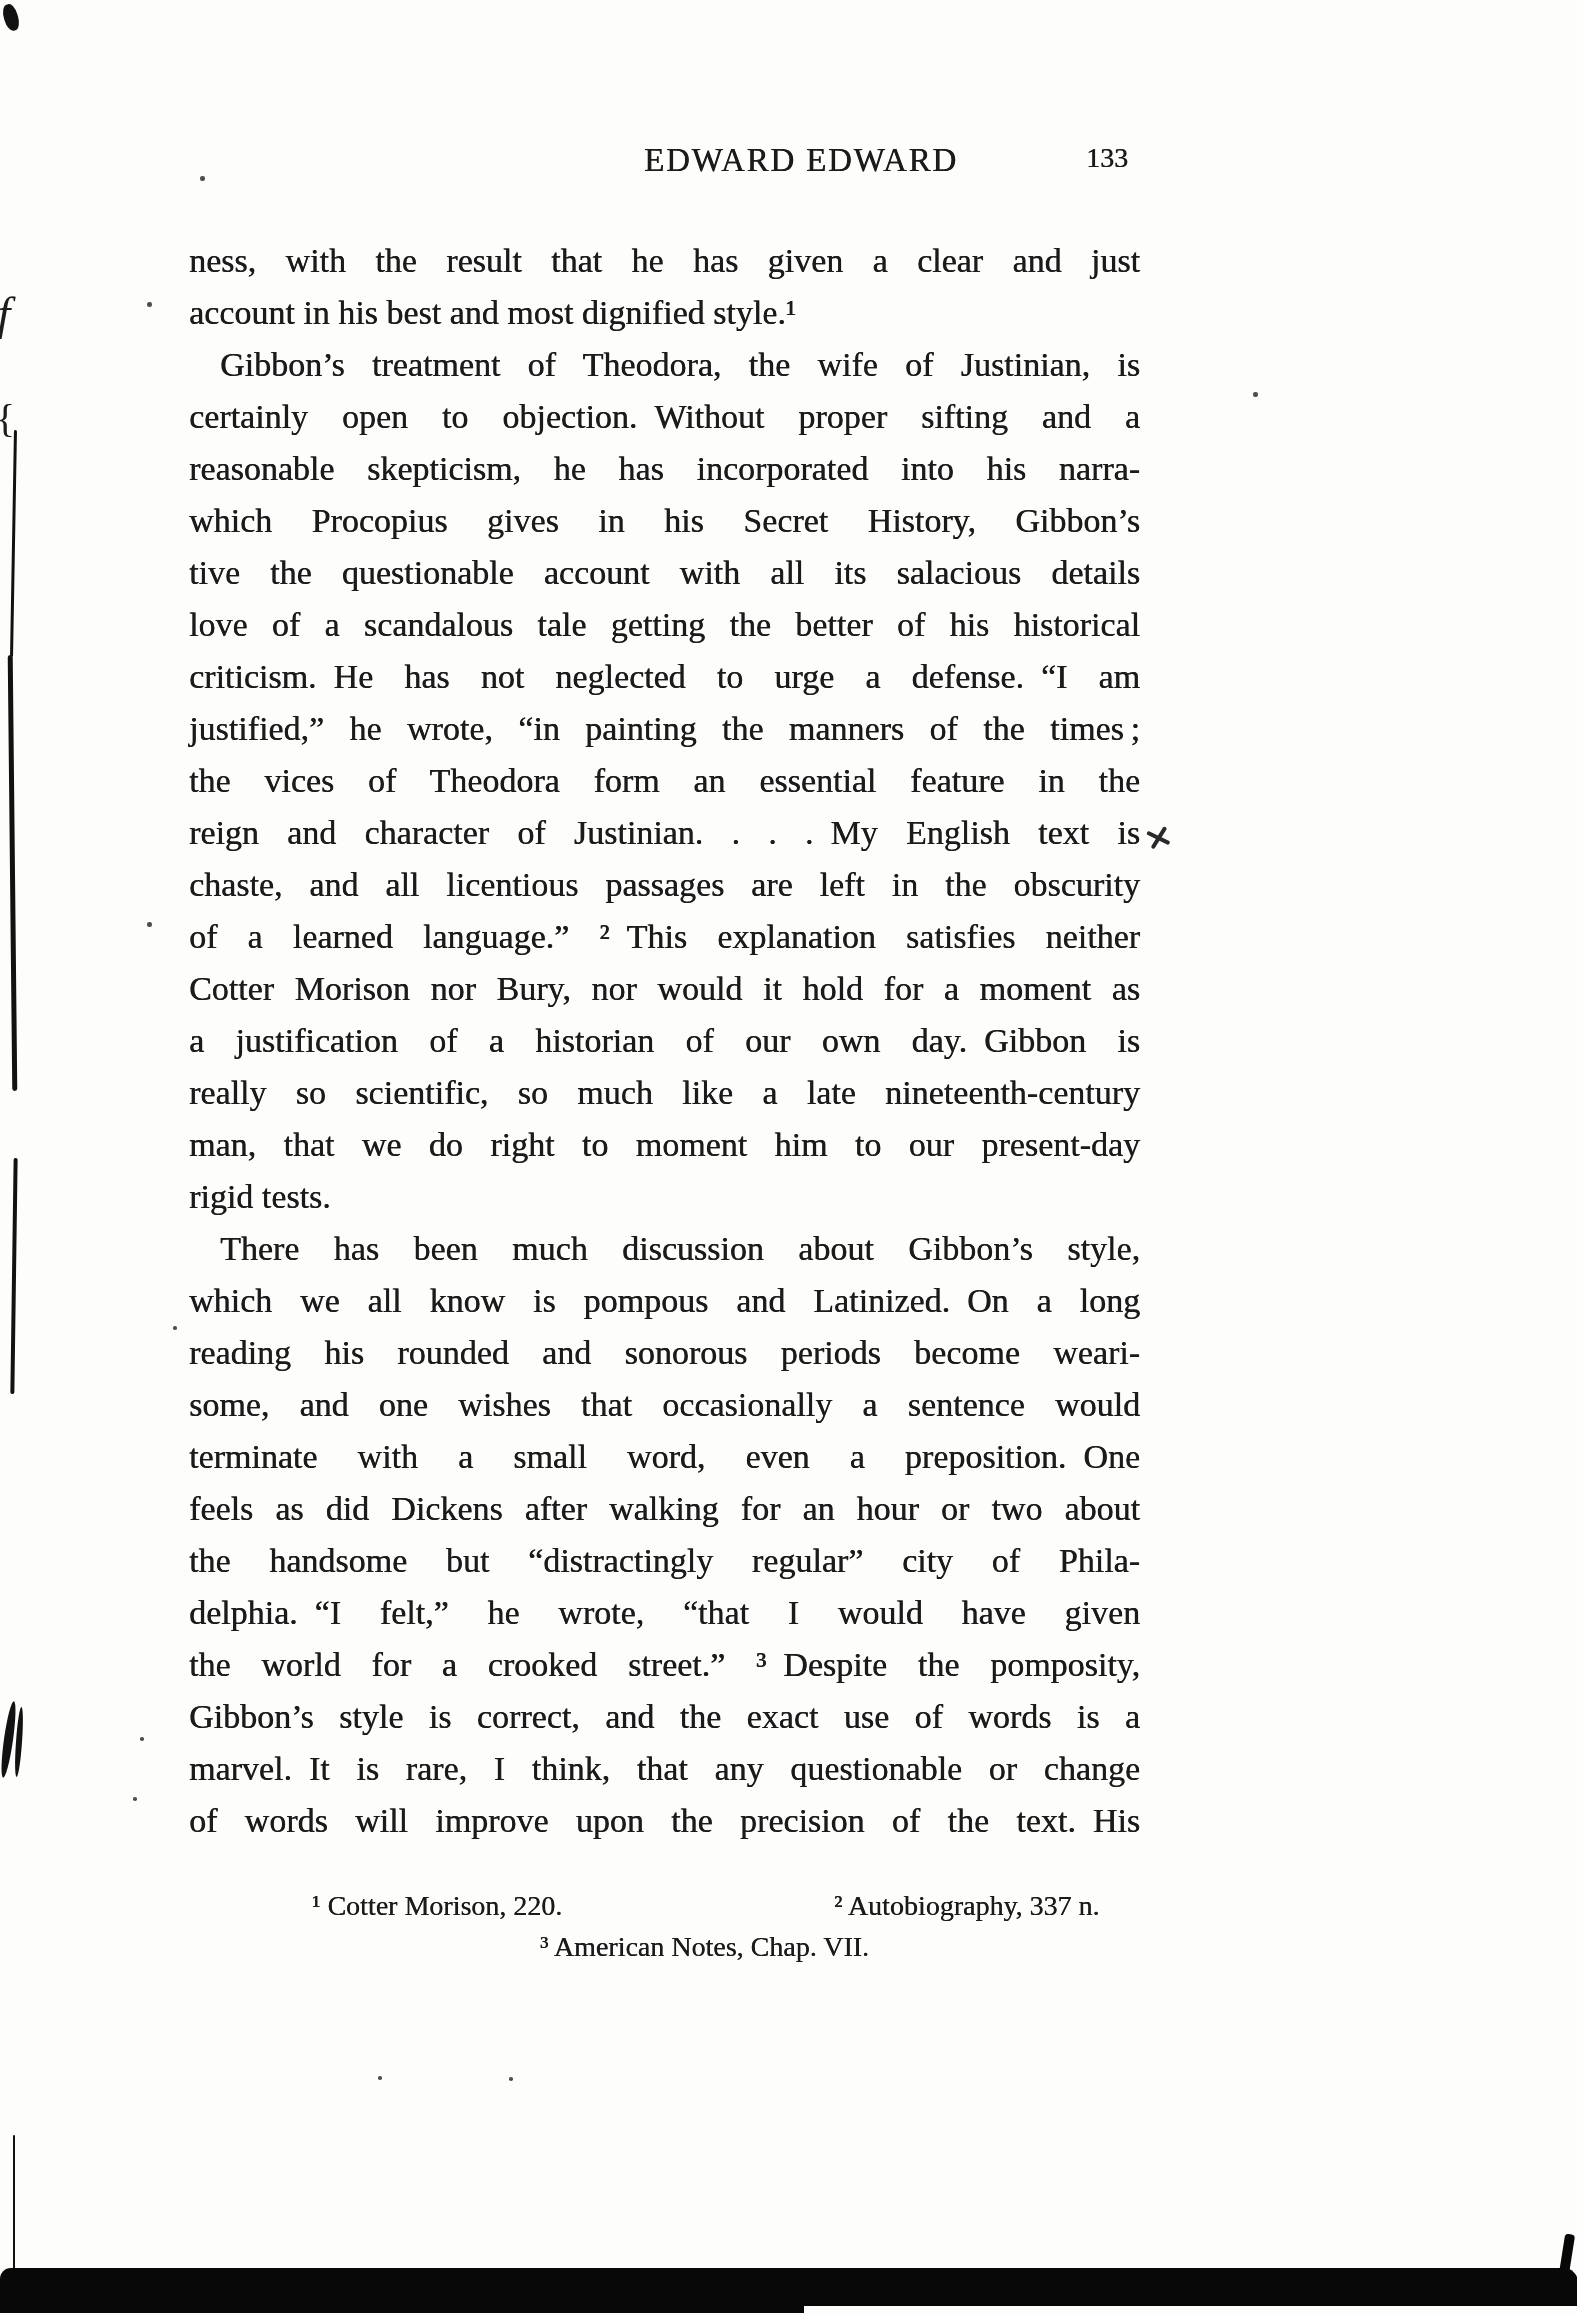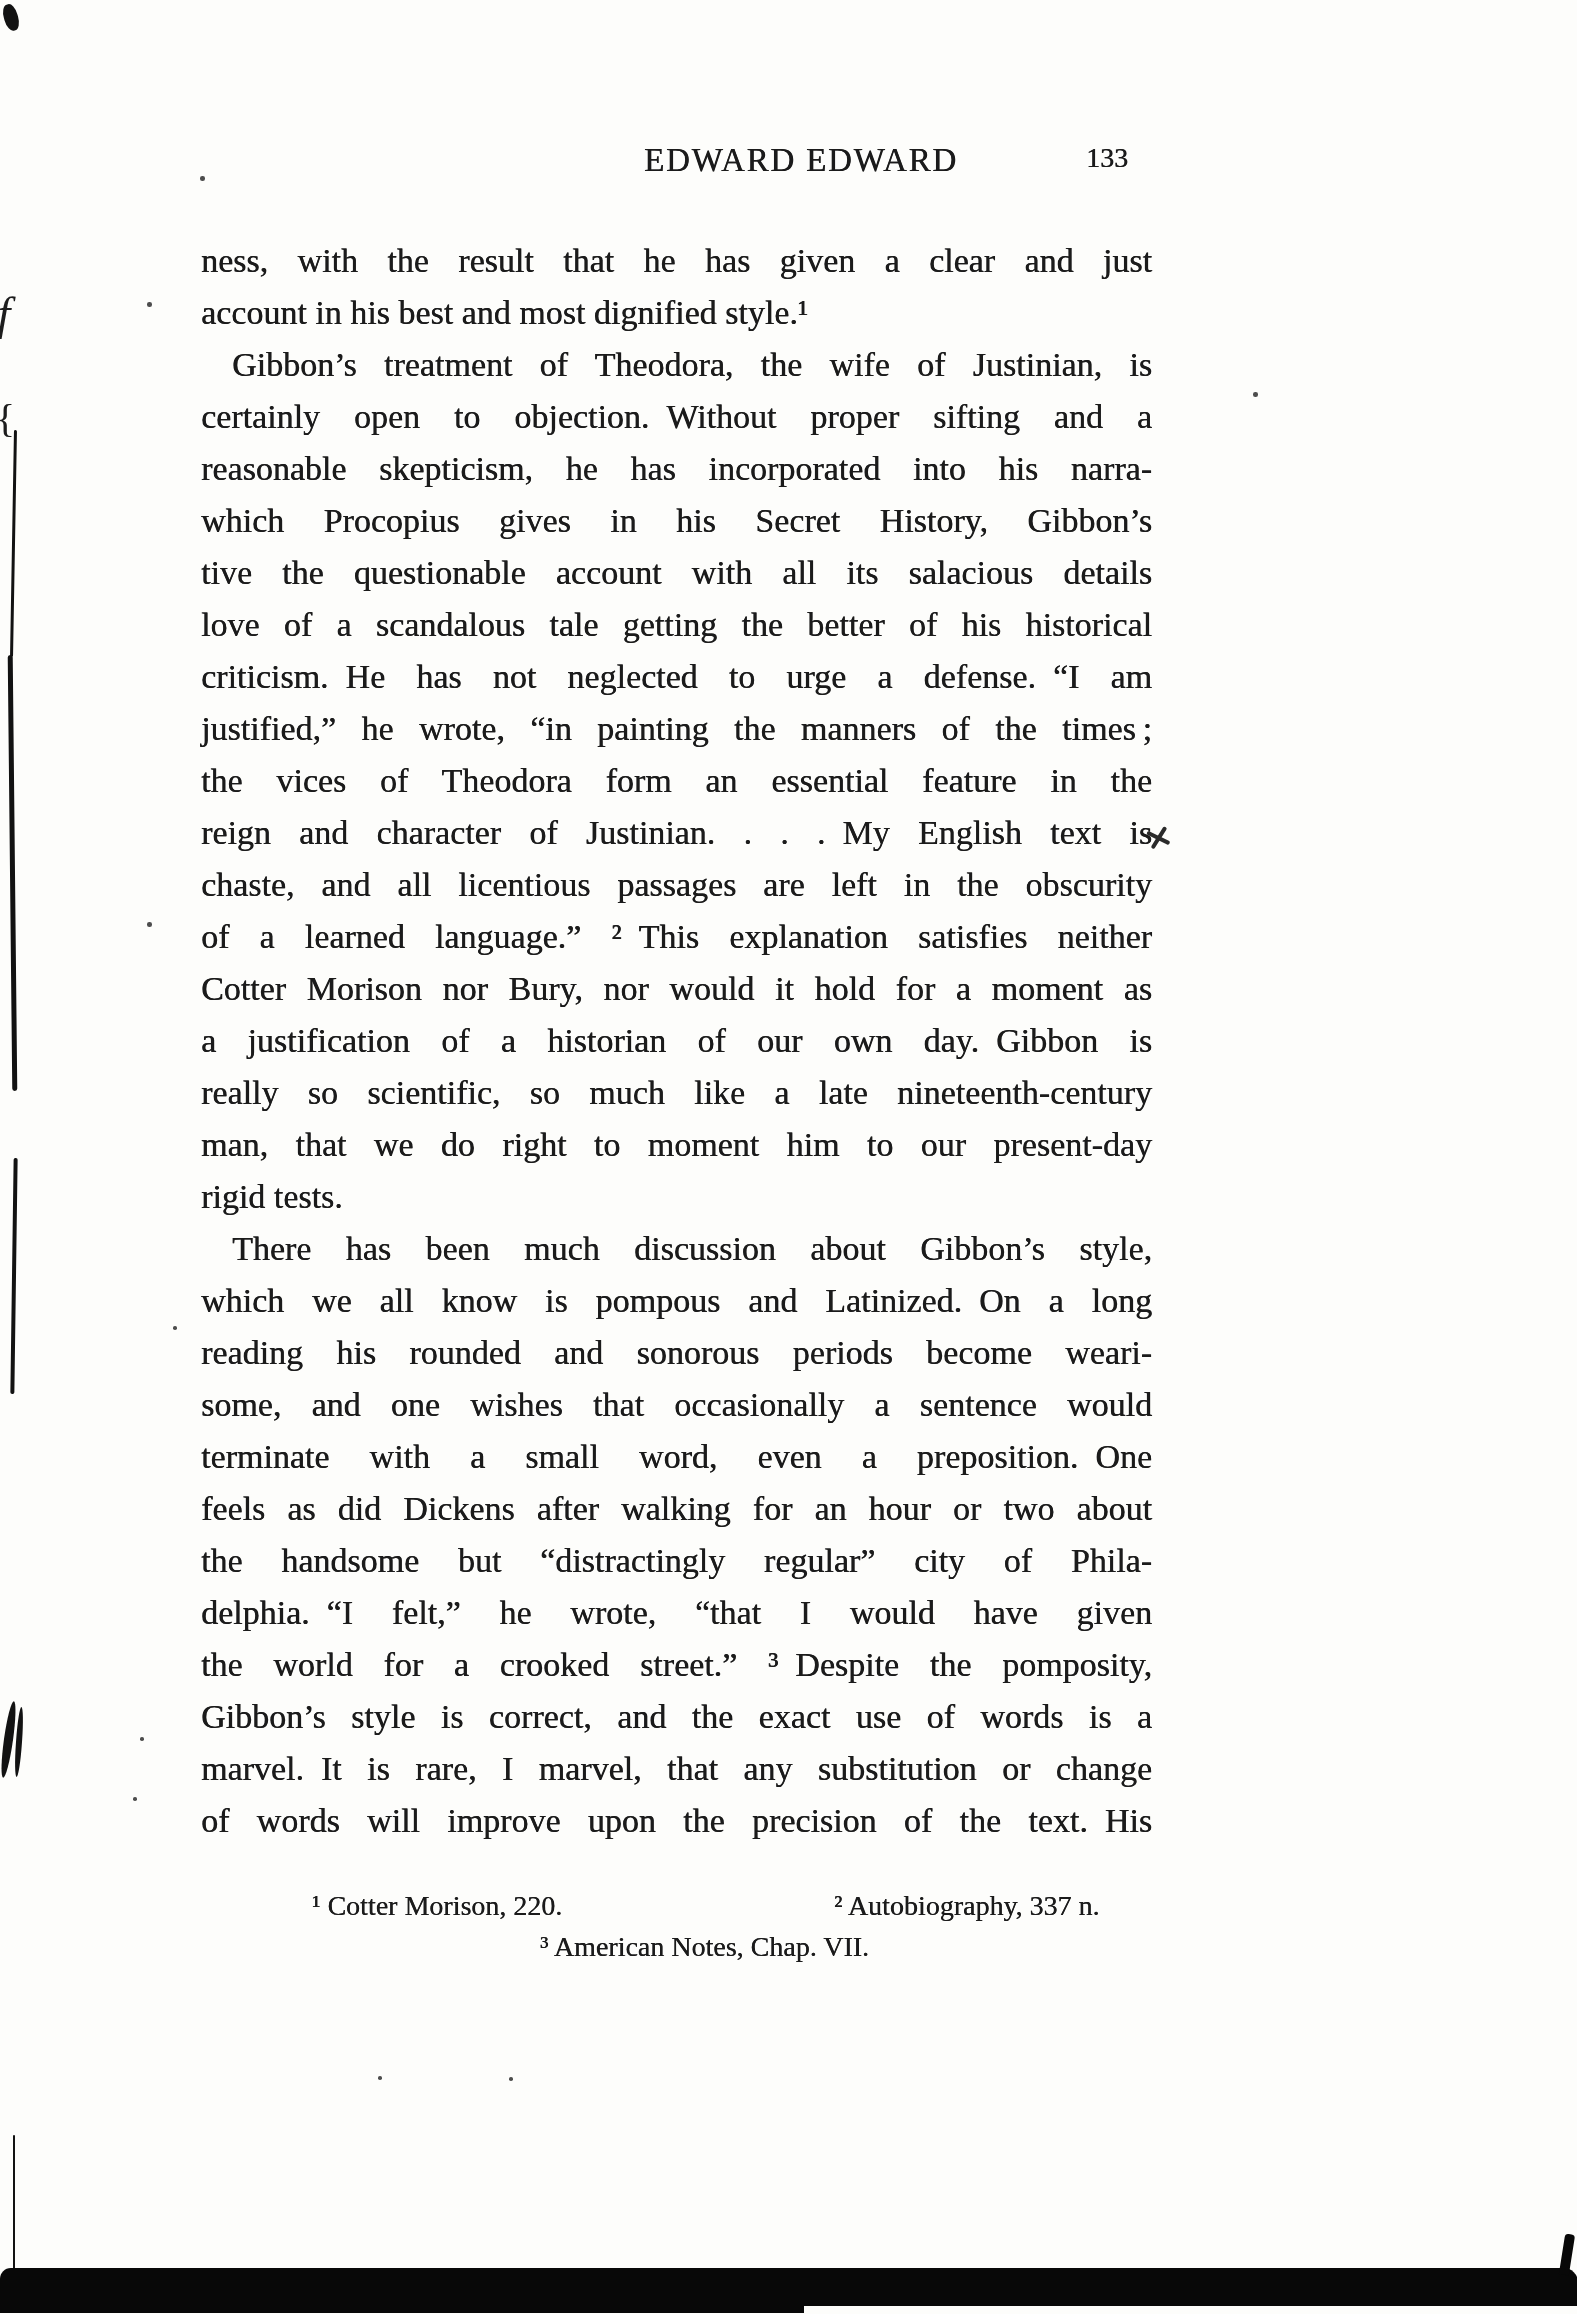--- a/index.html
+++ b/index.html
@@ -7,21 +7,21 @@
     position:relative; width:1578px; height:2314px;
     background:#fdfdfb; color:#1b1b1b;
     font-family:"Liberation Serif", serif;
     overflow:hidden;
   }
   
   .running-head { position:absolute; top:142px; left:189px; width:951px; height:47px; }
   .head-title { position:absolute; left:455px; top:0; font-size:33px; letter-spacing:1.8px; white-space:nowrap; text-shadow:0.4px 0 0 currentColor; }
   .head-page-number { position:absolute; right:12px; top:0; font-size:28px; text-shadow:0.4px 0 0 currentColor; }
   
-  .text-block { position:absolute; top:235px; left:189px; width:951px;margin-left:12px; }
+  .text-block { position:absolute; top:235px; left:189px; width:951px; }
   .line {
     margin:0; height:52px; line-height:52px; font-size:34px;
     text-align:justify; text-align-last:justify;
     text-shadow:0.4px 0 0 currentColor;
   }
   .line.flush { text-align-last:left; }
   .line.indent { text-indent:31px; }
   
   .footnotes { position:absolute; left:189px; top:1885px; width:951px; font-size:28px; }
   .fn-row { position:relative; height:41px; line-height:41px; }
@@ -85,21 +85,21 @@
       <p class="line indent">There has been much discussion about Gibbon’s style,</p>
       <p class="line">which we all know is pompous and Latinized. On a long</p>
       <p class="line">reading his rounded and sonorous periods become weari-</p>
       <p class="line">some, and one wishes that occasionally a sentence would</p>
       <p class="line">terminate with a small word, even a preposition. One</p>
       <p class="line">feels as did Dickens after walking for an hour or two about</p>
       <p class="line">the handsome but “distractingly regular” city of Phila-</p>
       <p class="line">delphia. “I felt,” he wrote, “that I would have given</p>
       <p class="line">the world for a crooked street.” ³ Despite the pomposity,</p>
       <p class="line">Gibbon’s style is correct, and the exact use of words is a</p>
-      <p class="line">marvel. It is rare, I marvel, that any substitution or change</p>
+      <p class="line">marvel. It is rare, I think, that any questionable or change</p>
       <p class="line">of words will improve upon the precision of the text. His</p>
     </main>
 
   <span class="margin-mark">
     <span class="bar b1"></span>
     <span class="bar b2"></span>
   </span>
 
   <footer class="footnotes">
     <div class="fn-row">

